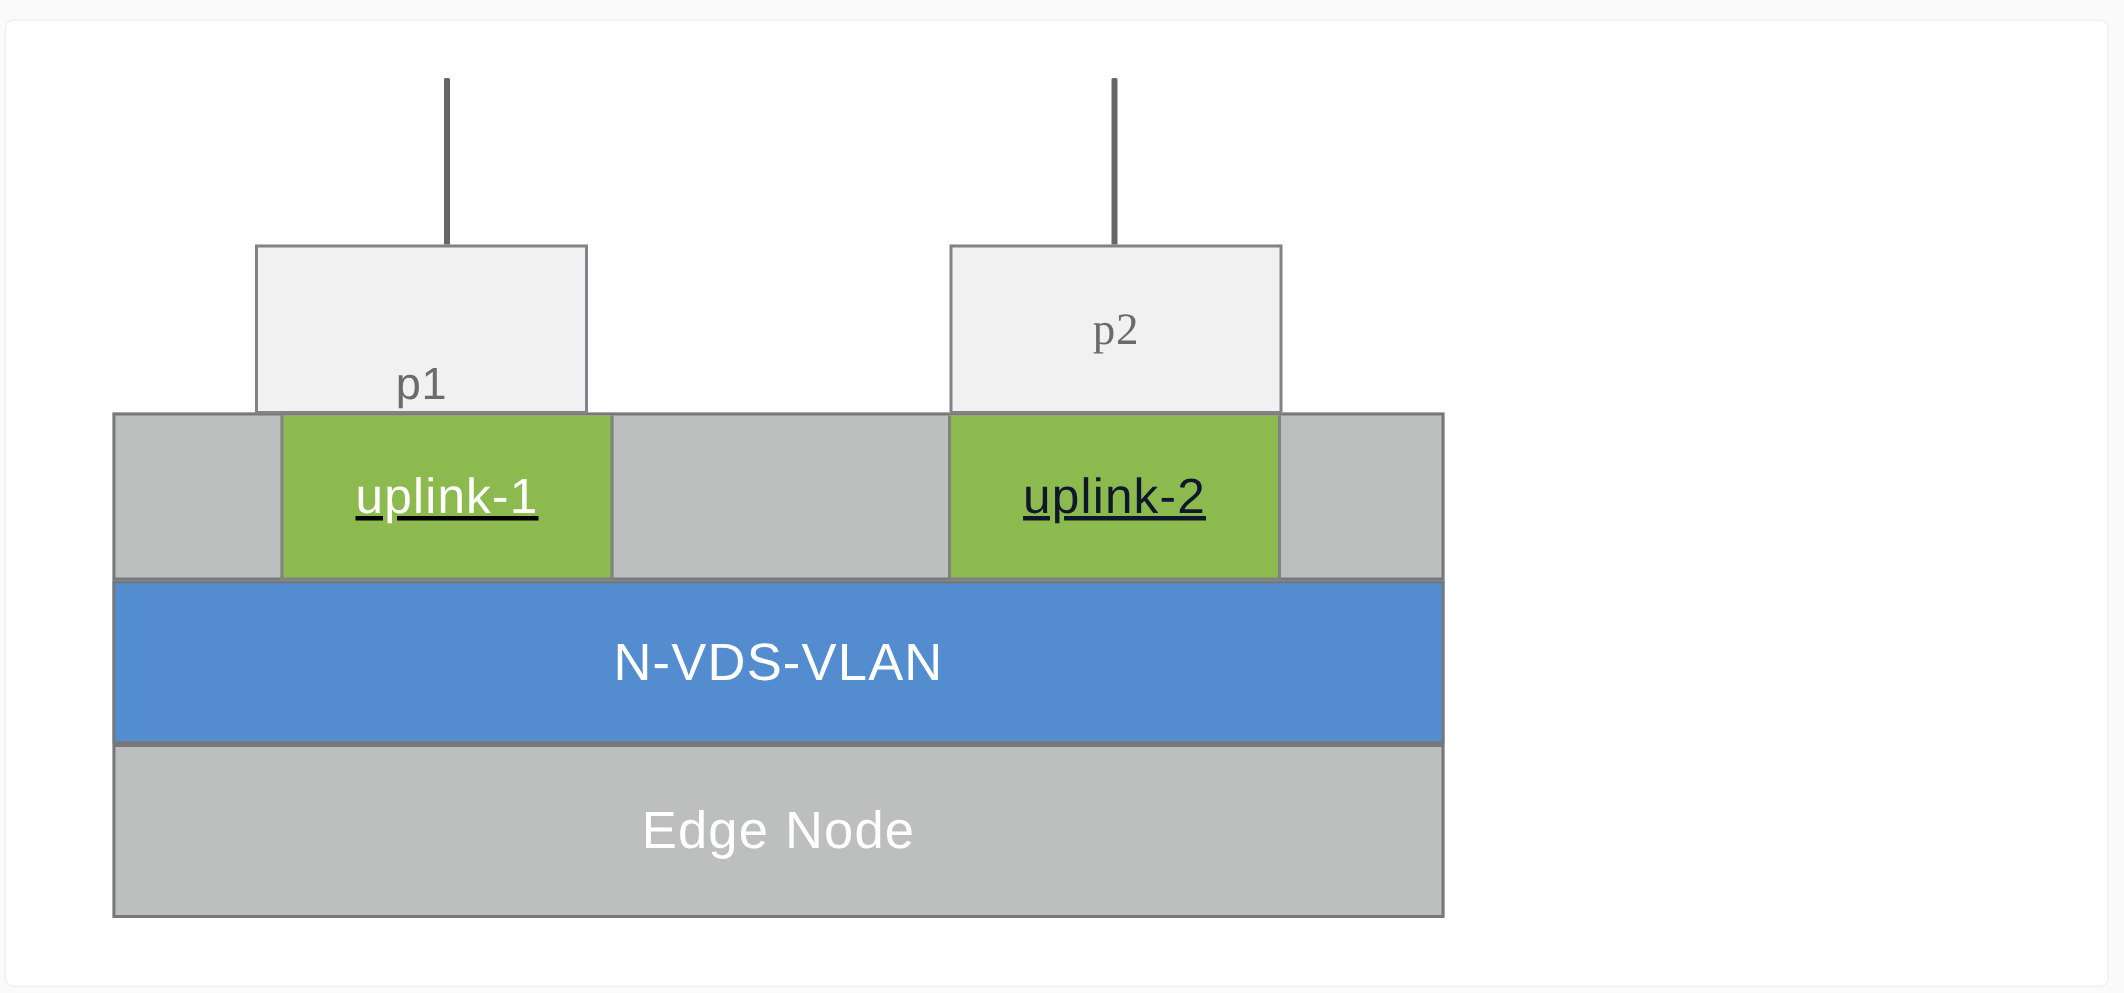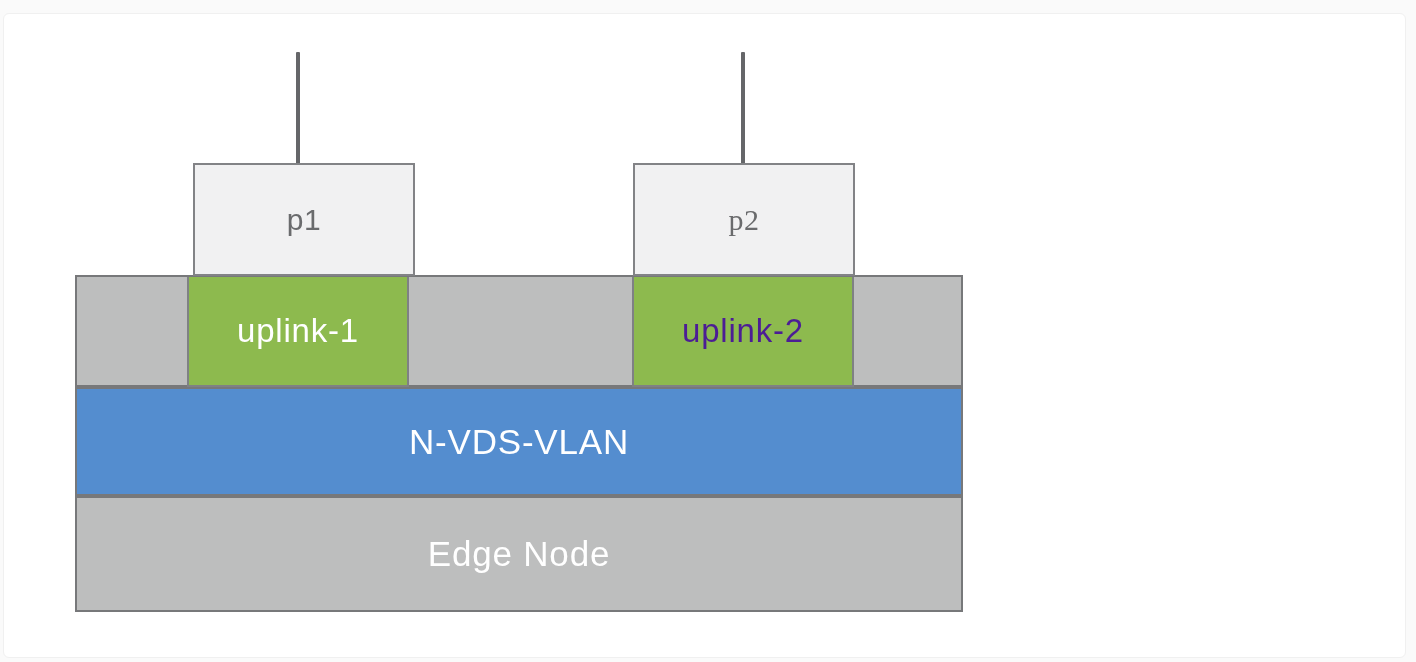--- a/index.html
+++ b/index.html
@@ -56,35 +56,35 @@
     width: 222px;
     height: 110px;
     border: 2px solid #7f8184;
     border-top: none;
     display: flex;
     align-items: center;
     justify-content: center;
     font-size: 33px;
     letter-spacing: 0.8px;
   }
-  .uplink-1 { left: 187px; }
+  .uplink-1 { left: 187px; text-decoration: underline; }
   .uplink-2 { left: 632px; }
   .port {
     position: absolute;
     top: 163px;
     width: 222px;
     height: 113px;
     border: 2px solid #828386;
     display: flex;
     align-items: center;
     justify-content: center;
     font-size: 30px;
     letter-spacing: 0.5px;
   }
-  .port-1 { left: 193px; }
+  .port-1 { left: 170px; align-items: flex-end; }
   .port-2 { left: 633px; }
 </style>
 </head>
 <body>
 
 <div class="page" style="background-color: rgb(250, 250, 250);">
 
   <div class="card" style="background-color: rgb(255, 255, 255);"></div>
 
   <div class="wire wire-1" style="background-color: rgb(101, 102, 105);"></div>
@@ -97,21 +97,21 @@
   </div>
 
   <div class="band band-nvds" style="background-color: rgb(84, 141, 207); border-color: rgb(119, 120, 122);">
     <span class="band-label" style="color: rgb(255, 255, 255);">N-VDS-VLAN</span>
   </div>
 
   <div class="uplink uplink-1" style="background-color: rgb(141, 186, 78);">
     <span style="color: rgb(255, 255, 255);">uplink-1</span>
   </div>
   <div class="uplink uplink-2" style="background-color: rgb(141, 186, 78);">
-    <span style="color: #4c1d95;">uplink-2</span>
+    <span style="color: #0f172a; text-decoration: underline;">uplink-2</span>
   </div>
 
   <div class="port port-1" style="background-color: rgb(241, 241, 242);">
     <span style="color: rgb(106, 107, 109);">p1</span>
   </div>
   <div class="port port-2" style="background-color: rgb(241, 241, 242); font-family: Liberation Serif, serif;">
     <span style="color: rgb(106, 107, 109);">p2</span>
   </div>
 
 </div>

